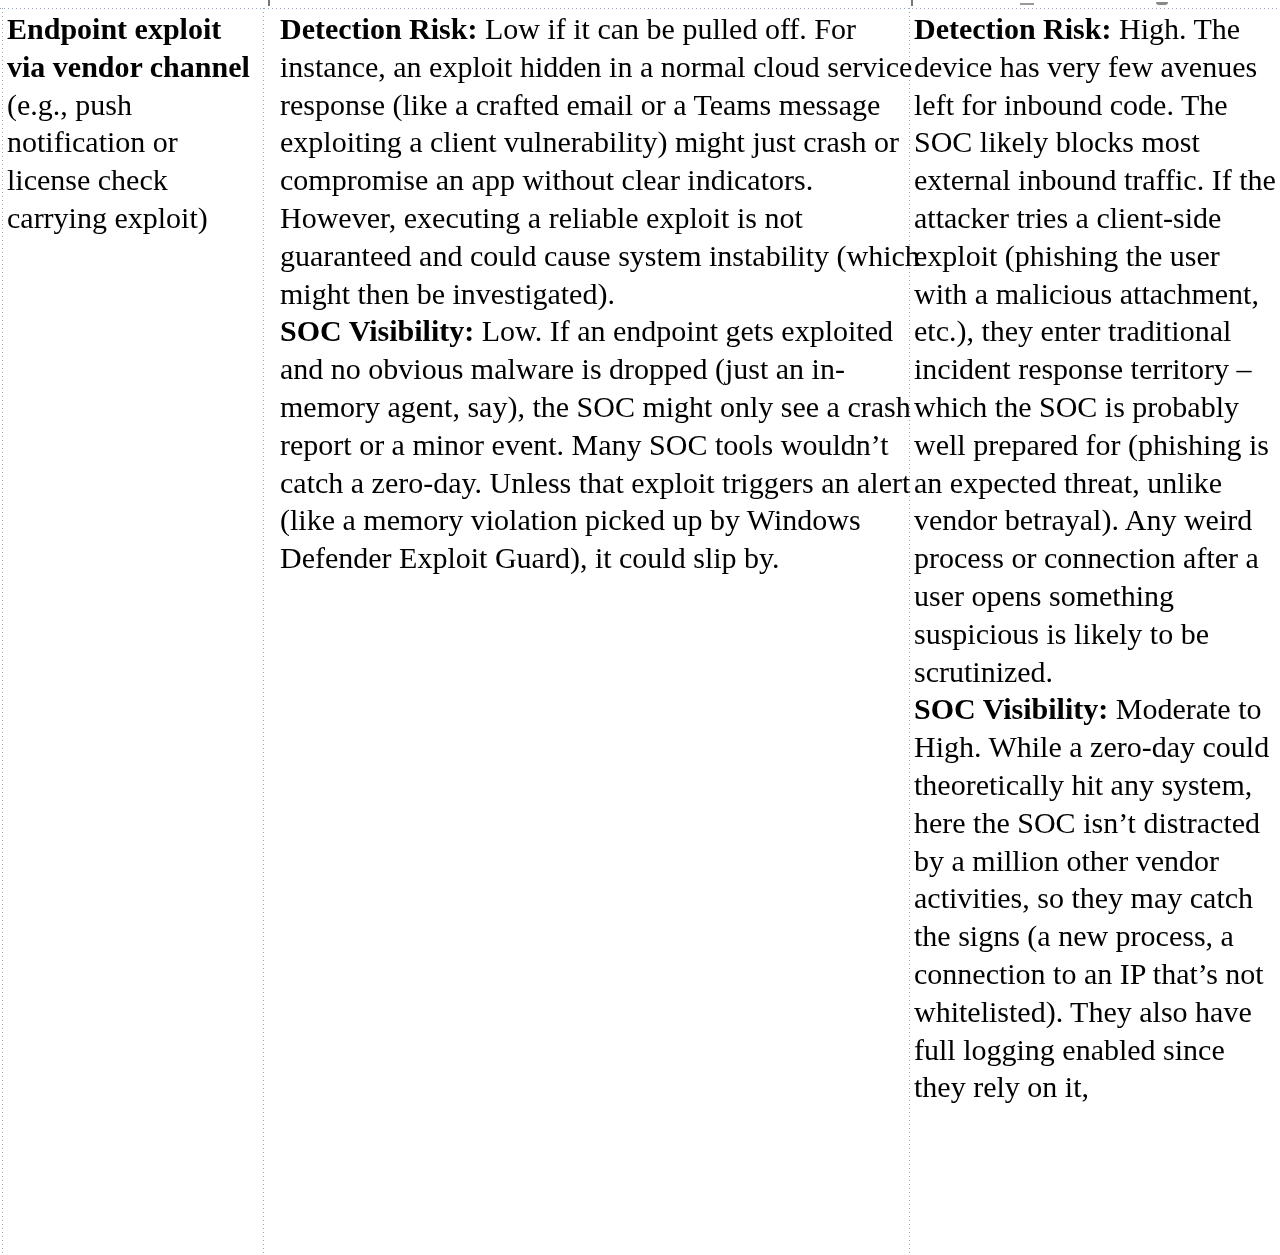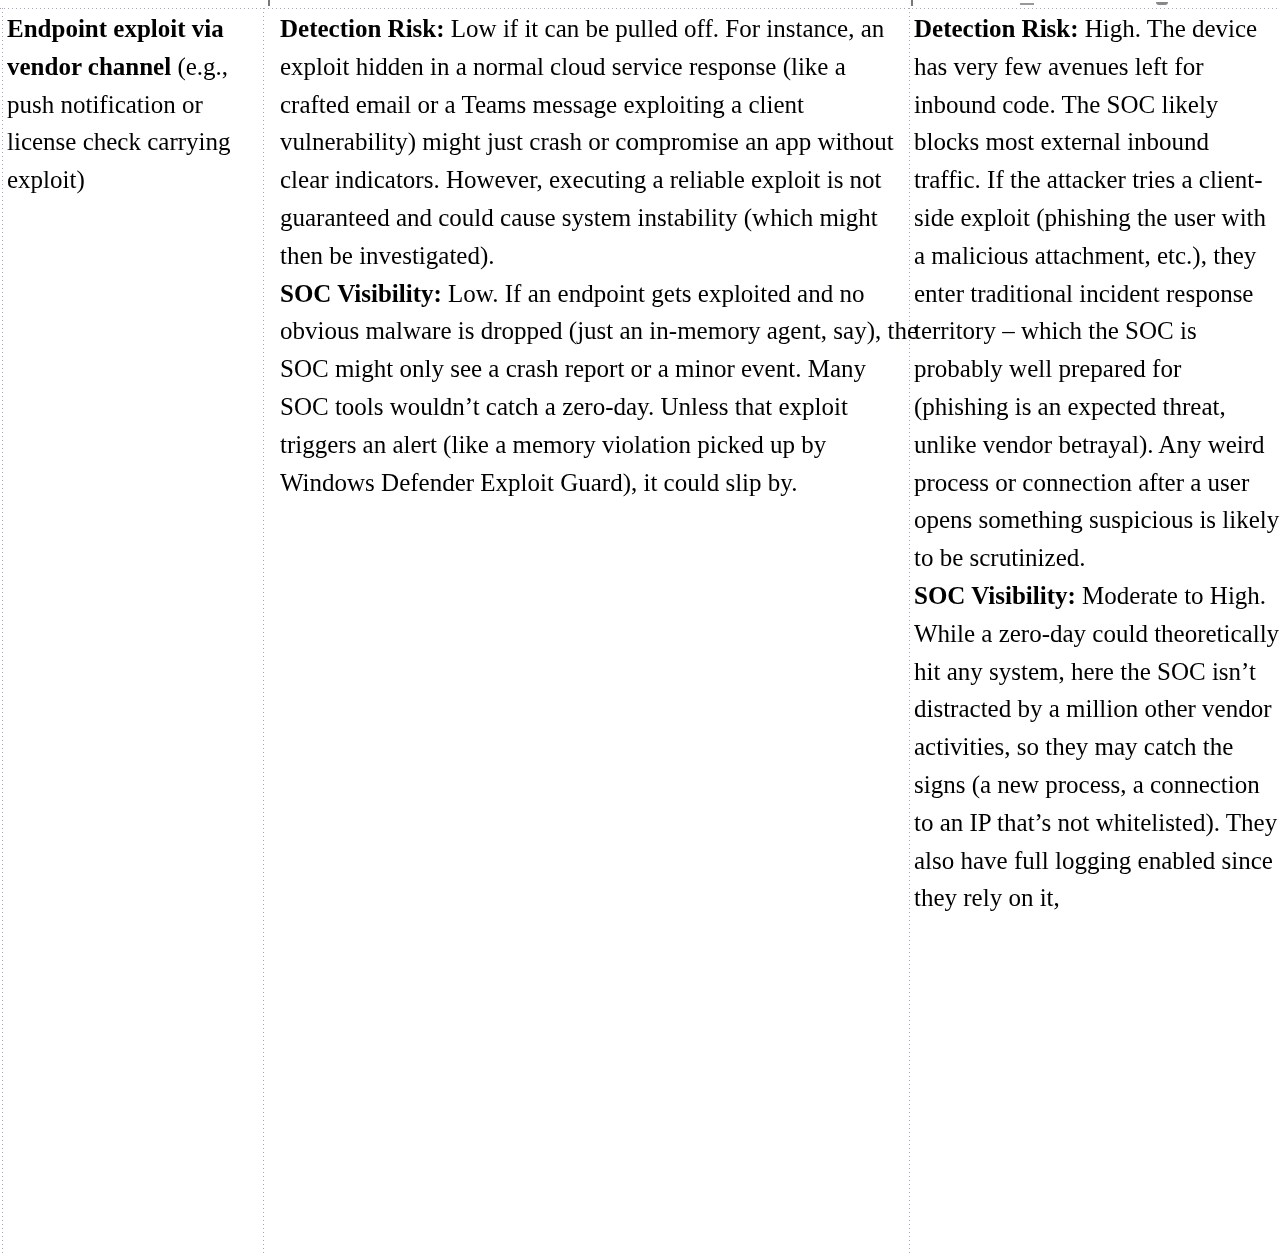--- a/index.html
+++ b/index.html
@@ -21,21 +21,21 @@
     background:repeating-linear-gradient(to right,var(--gridline) 0 1px,transparent 1px 4px);
   }
   .gridline-v{
     position:absolute;width:1px;
     background:repeating-linear-gradient(to bottom,var(--gridline) 0 1px,transparent 1px 4px);
   }
   .cell{
     position:absolute;
     top:9px;
     box-sizing:border-box;
-    font-size:25px;
+    font-size:30px;
     line-height:37.8px;
     padding-top:1px;
     text-align:left;
     word-spacing:normal;
     white-space:normal;
   }
   .cell b{font-weight:bold;}
   #cell-attack-vector{
     left:3px;width:260px;
     padding-left:4px;padding-right:2px;

